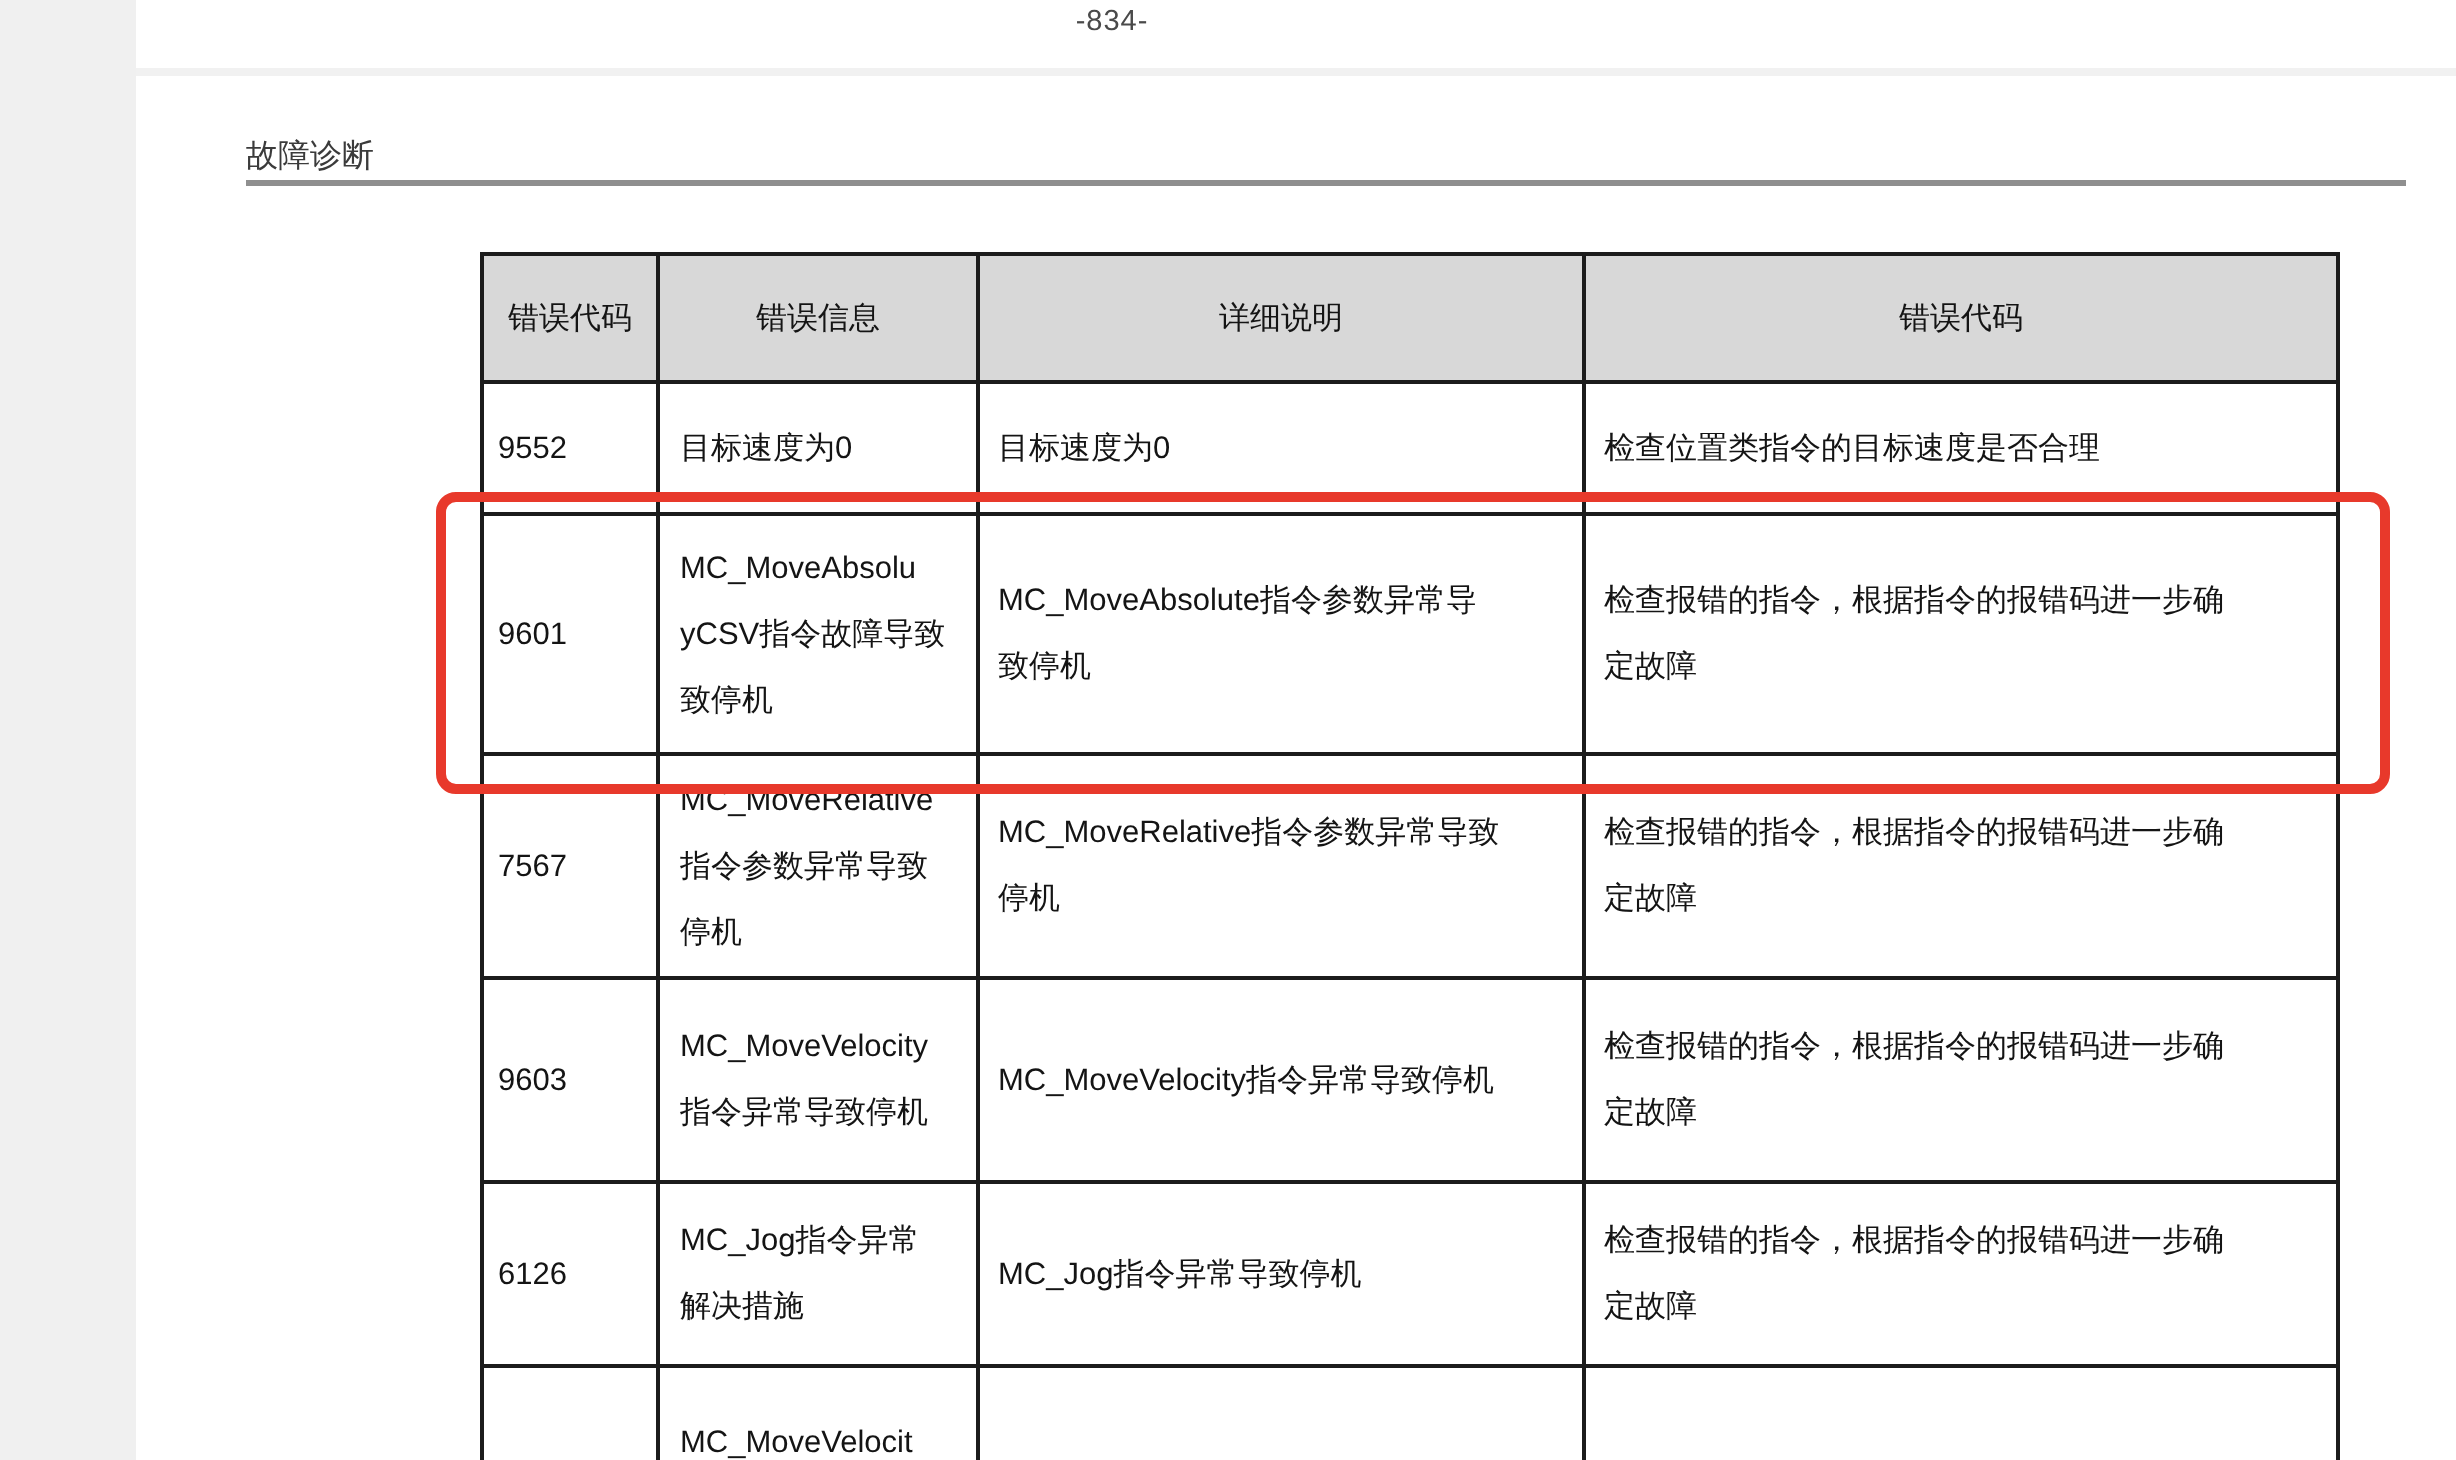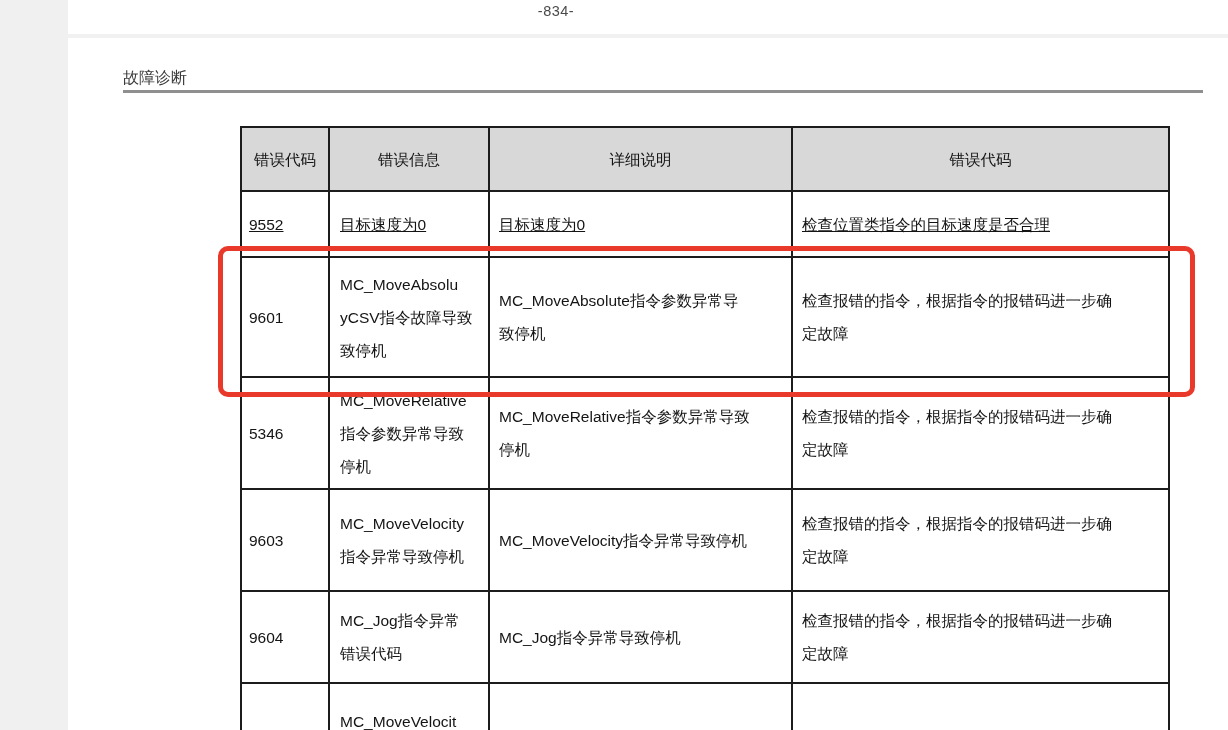--- a/index.html
+++ b/index.html
@@ -45,21 +45,21 @@
     font-weight:400;
     text-align:center;
     height:60px;
   }
   .fault-table thead tr{height:64px;margin-left:32px;}
   .fault-table td{white-space:pre-line;text-align:left;}
   .fault-table td:nth-child(1){padding-left:7px;}
   .fault-table td:nth-child(2){padding-left:10px;padding-right:4px;}
   .fault-table td:nth-child(3){padding-left:9px;padding-right:4px;}
   .fault-table td:nth-child(4){padding-left:9px;padding-right:0;}
-  .fault-table tbody tr:nth-child(1){height:66px;text-decoration:underline;}
+  .fault-table tbody tr:nth-child(1){height:66px;}
   .fault-table tbody tr:nth-child(2){height:120px;}
   .fault-table tbody tr:nth-child(3){height:112px;}
   .fault-table tbody tr:nth-child(4){height:102px;}
   .fault-table tbody tr:nth-child(5){height:92px;}
   .fault-table tbody tr:nth-child(6){height:110px;}
   .red-annotation{
     position:absolute;left:218px;top:246px;width:977px;height:151px;
     box-sizing:border-box;
     border:5px solid #e8392b;
     border-radius:10px;
@@ -105,41 +105,41 @@
         <td>9601</td>
         <td>MC_MoveAbsolu
 yCSV指令故障导致
 致停机</td>
         <td>MC_MoveAbsolute指令参数异常导
 致停机</td>
         <td>检查报错的指令，根据指令的报错码进一步确
 定故障</td>
       </tr>
       <tr>
-        <td>5346</td>
+        <td>7567</td>
         <td>MC_MoveRelative
 指令参数异常导致
 停机</td>
         <td>MC_MoveRelative指令参数异常导致
 停机</td>
         <td>检查报错的指令，根据指令的报错码进一步确
 定故障</td>
       </tr>
       <tr>
         <td>9603</td>
         <td>MC_MoveVelocity
 指令异常导致停机</td>
         <td>MC_MoveVelocity指令异常导致停机</td>
         <td>检查报错的指令，根据指令的报错码进一步确
 定故障</td>
       </tr>
       <tr>
-        <td>9604</td>
+        <td>6126</td>
         <td>MC_Jog指令异常
-错误代码</td>
+解决措施</td>
         <td>MC_Jog指令异常导致停机</td>
         <td>检查报错的指令，根据指令的报错码进一步确
 定故障</td>
       </tr>
       <tr>
         <td>9605</td>
         <td>MC_MoveVelocit
 yCSV指令故障导致</td>
         <td>MC_MoveVelocityCSV指令故障导致</td>
         <td>检查报错的指令，根据指令的报错码进一步确</td>

